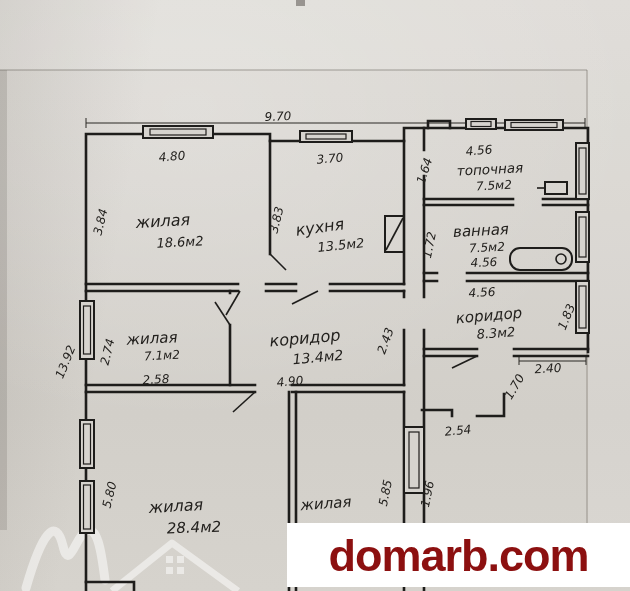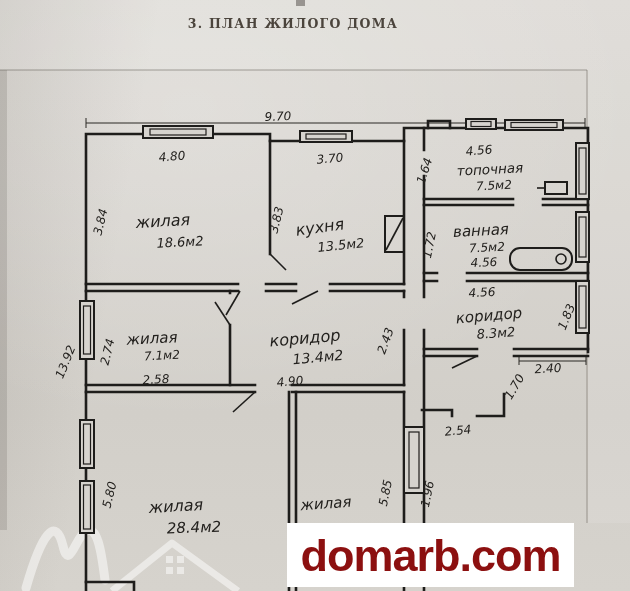--- a/index.html
+++ b/index.html
@@ -15,34 +15,33 @@
     position:absolute;top:16px;left:0;width:586px;text-align:center;
     font-family:"DejaVu Serif","Liberation Serif",serif;
     font-size:12.5px;font-weight:bold;letter-spacing:0.10em;color:#4b443c;
   }
   svg text{fill:#23211e;font-family:"DejaVu Sans",sans-serif;font-style:italic;}
   svg text.rn{font-size:15px;}
   svg text.rn2{font-size:16px;}
   svg text.ar{font-size:13px;}
   svg text.dm{font-size:12px;}
   .wm-box{
-    position:absolute;left:287px;top:523px;width:287px;height:64px;
+    position:absolute;left:287px;top:523px;width:343px;height:64px;
     background:#ffffff;display:flex;align-items:center;justify-content:center;
   }
   .wm-text{
     font-family:"Liberation Sans",sans-serif;font-weight:700;font-size:45px;
     color:#8c1010;letter-spacing:-1px;line-height:1;
   }
 </style>
 </head>
 <body>
 
 <div id="stage">
 
-  <div class="doc-title">3. ПЛАН ЖИЛОГО ДОМА</div>
 
   <svg width="630" height="591" viewBox="0 0 630 591">
 
     <g>
       <rect x="0" y="0" width="630" height="70" fill="rgba(255,255,255,0.12)"></rect>
       <rect x="588" y="70" width="42" height="453" fill="rgba(255,255,255,0.10)"></rect>
       <rect x="0" y="70" width="7" height="460" fill="rgba(70,64,58,0.16)"></rect>
       <line x1="0" y1="70" x2="587" y2="70" stroke="rgba(90,85,78,0.5)" stroke-width="1.2"></line>
       <line x1="587" y1="70" x2="587" y2="523" stroke="rgba(110,104,96,0.45)" stroke-width="1.3"></line>
       <rect x="296" y="0" width="9" height="6" fill="rgba(60,55,50,0.45)"></rect>

